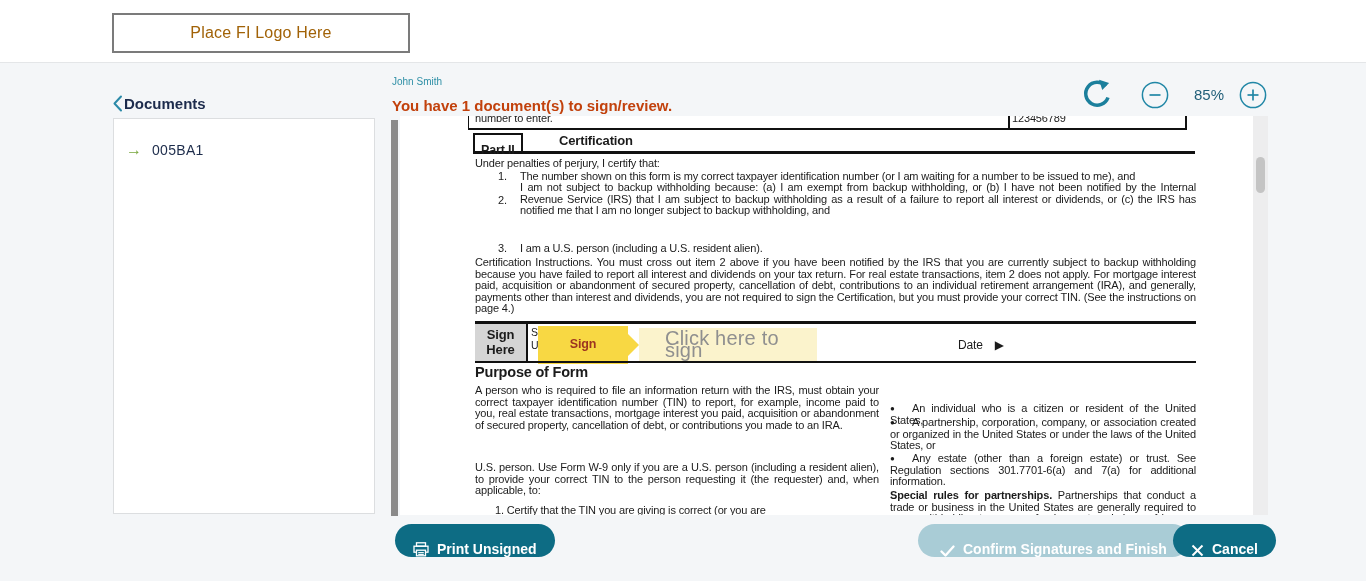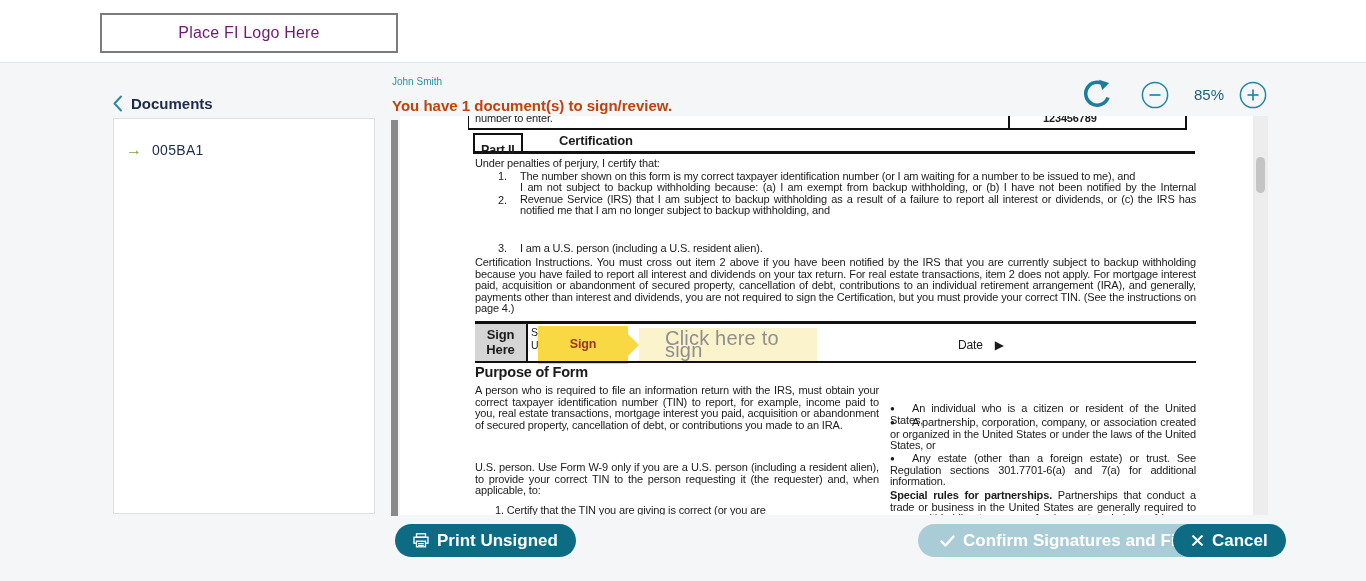--- a/index.html
+++ b/index.html
@@ -5,25 +5,25 @@
   * { margin:0; padding:0; box-sizing:border-box; }
   html,body { width:1366px; height:581px; }
   body {
     position:relative; overflow:hidden;
     background:#f4f6f8;
     font-family:"Liberation Sans","DejaVu Sans",sans-serif;
   }
   
   .top-bar { position:absolute; left:0; top:0; width:1366px; height:63px;
     background:#ffffff; border-bottom:1px solid #e4e6e8; }
-  .logo-box { position:absolute; left:100px; top:13px; width:298px; height:40px;
+  .logo-box { position:absolute; left:112px; top:13px; width:298px; height:40px;
     background:#fff; border:2px solid #7b7b7b; display:flex; align-items:center; justify-content:center;
-    font-size:16px; color:#701a75; letter-spacing:.2px; }
-  
-  .back-row { position:absolute; left:112px; top:95px; display:flex; align-items:center; gap:8px; cursor:pointer; }
+    font-size:16px; color:#a16207; letter-spacing:.2px; }
+  
+  .back-row { position:absolute; left:112px; top:95px; display:flex; align-items:center; gap:1px; cursor:pointer; }
   .back-row svg { display:block; }
   .back-label { font-size:15px; font-weight:bold; color:#1c2b4c; }
   .user-name { position:absolute; left:392px; top:76px; font-size:10px; color:#2e8fa6; }
   .status-msg { position:absolute; left:392px; top:97px; font-size:15px; font-weight:600; color:#c2410c; }
   .refresh-btn { position:absolute; left:1081px; top:79px; width:32px; height:32px; cursor:pointer; }
   .zoom-circle { position:absolute; top:81px; width:28px; height:28px; cursor:pointer; }
   .zoom-out { left:1141px; } .zoom-in { left:1239px; }
   .zoom-pct { position:absolute; left:1184px; top:86px; width:50px; text-align:center;
     font-size:15px; color:#215f79; }
   
@@ -38,21 +38,21 @@
     color:#1b1b1b; }
   .scroll-track { position:absolute; left:1253px; top:116px; width:15px; height:399px; background:#ededee; }
   .scroll-thumb { position:absolute; left:3px; top:41px; width:9px; height:36px; background:#c4c4c4; border-radius:5px; cursor:pointer; }
   
   .f { font-size:11px; line-height:11.6px; letter-spacing:-.15px; }
   .just { text-align:justify; }
   .abs { position:absolute; }
   
   .tin-clip { position:absolute; left:0; top:0; width:853px; height:13px; overflow:hidden; }
   .tin-label { position:absolute; left:75px; top:-3px; white-space:nowrap; }
-  .tin-value { position:absolute; left:643px; top:-3px; font-weight:bold; white-space:nowrap; }
+  .tin-value { position:absolute; left:612px; top:-3px; font-weight:normal; white-space:nowrap; }
   .tin-bottom { position:absolute; left:68px; top:12px; width:719px; height:2px; background:#111; }
   .tin-vline  { position:absolute; left:608px; top:0; width:2px; height:12px; background:#111; }
   .tin-vleft  { position:absolute; left:68px; top:0; width:1px; height:12px; background:#111; }
   .tin-vright { position:absolute; left:785px; top:0; width:2px; height:12px; background:#111; }
   
   .part-hdr { position:absolute; left:73px; top:17px; width:722px; height:21px; border-bottom:3px solid #111; }
   .part-box { position:absolute; left:0px; top:0px; height:19px; padding:8px 6px; border:2px solid #111;
     font-weight:bold; font-size:12.5px; line-height:15px; background:#fff; }
   .part-title { position:absolute; left:86px; top:2px; font-weight:bold; font-size:13px; }
   .intro { left:75px; top:42px; white-space:nowrap; }
@@ -79,22 +79,22 @@
   .date-wrap { position:absolute; left:558px; top:224px; font-size:12px; display:flex; align-items:center; gap:12px; }
   .date-arrow { font-size:12px; }
   
   .purpose-title { position:absolute; left:75px; top:251px; font-size:14.5px; font-weight:bold; letter-spacing:-.2px; }
   .colL { position:absolute; left:75px; width:404px; }
   .colR { position:absolute; left:490px; width:306px;margin-top:28px; }
   .bullet { display:inline-block; width:22px; font-size:8px; vertical-align:1px; }
   .lead-bold { font-weight:bold; }
   
   .pill { position:absolute; top:524px; height:33px; border:none; border-radius:17px;
-    display:flex; align-items:center; gap:8px; padding:0 18px; cursor:pointer;
-    color:#fff; font-size:17px; font-weight:600; font-family:inherit; }
+    display:flex; align-items:flex-end; gap:8px; padding:0 18px; cursor:pointer;
+    color:#fff; font-size:14px; font-weight:600; font-family:inherit; }
   .btn-print { left:395px; background:#0d6c84; }
   .btn-confirm { left:918px; background:#a9ccd6; padding:0 22px; cursor:default; }
   .btn-cancel { left:1173px; background:#0d6c84; }
   .pill svg { display:block; }
 </style>
 </head>
 <body>
 
 <div class="top-bar">
   <div class="logo-box">

